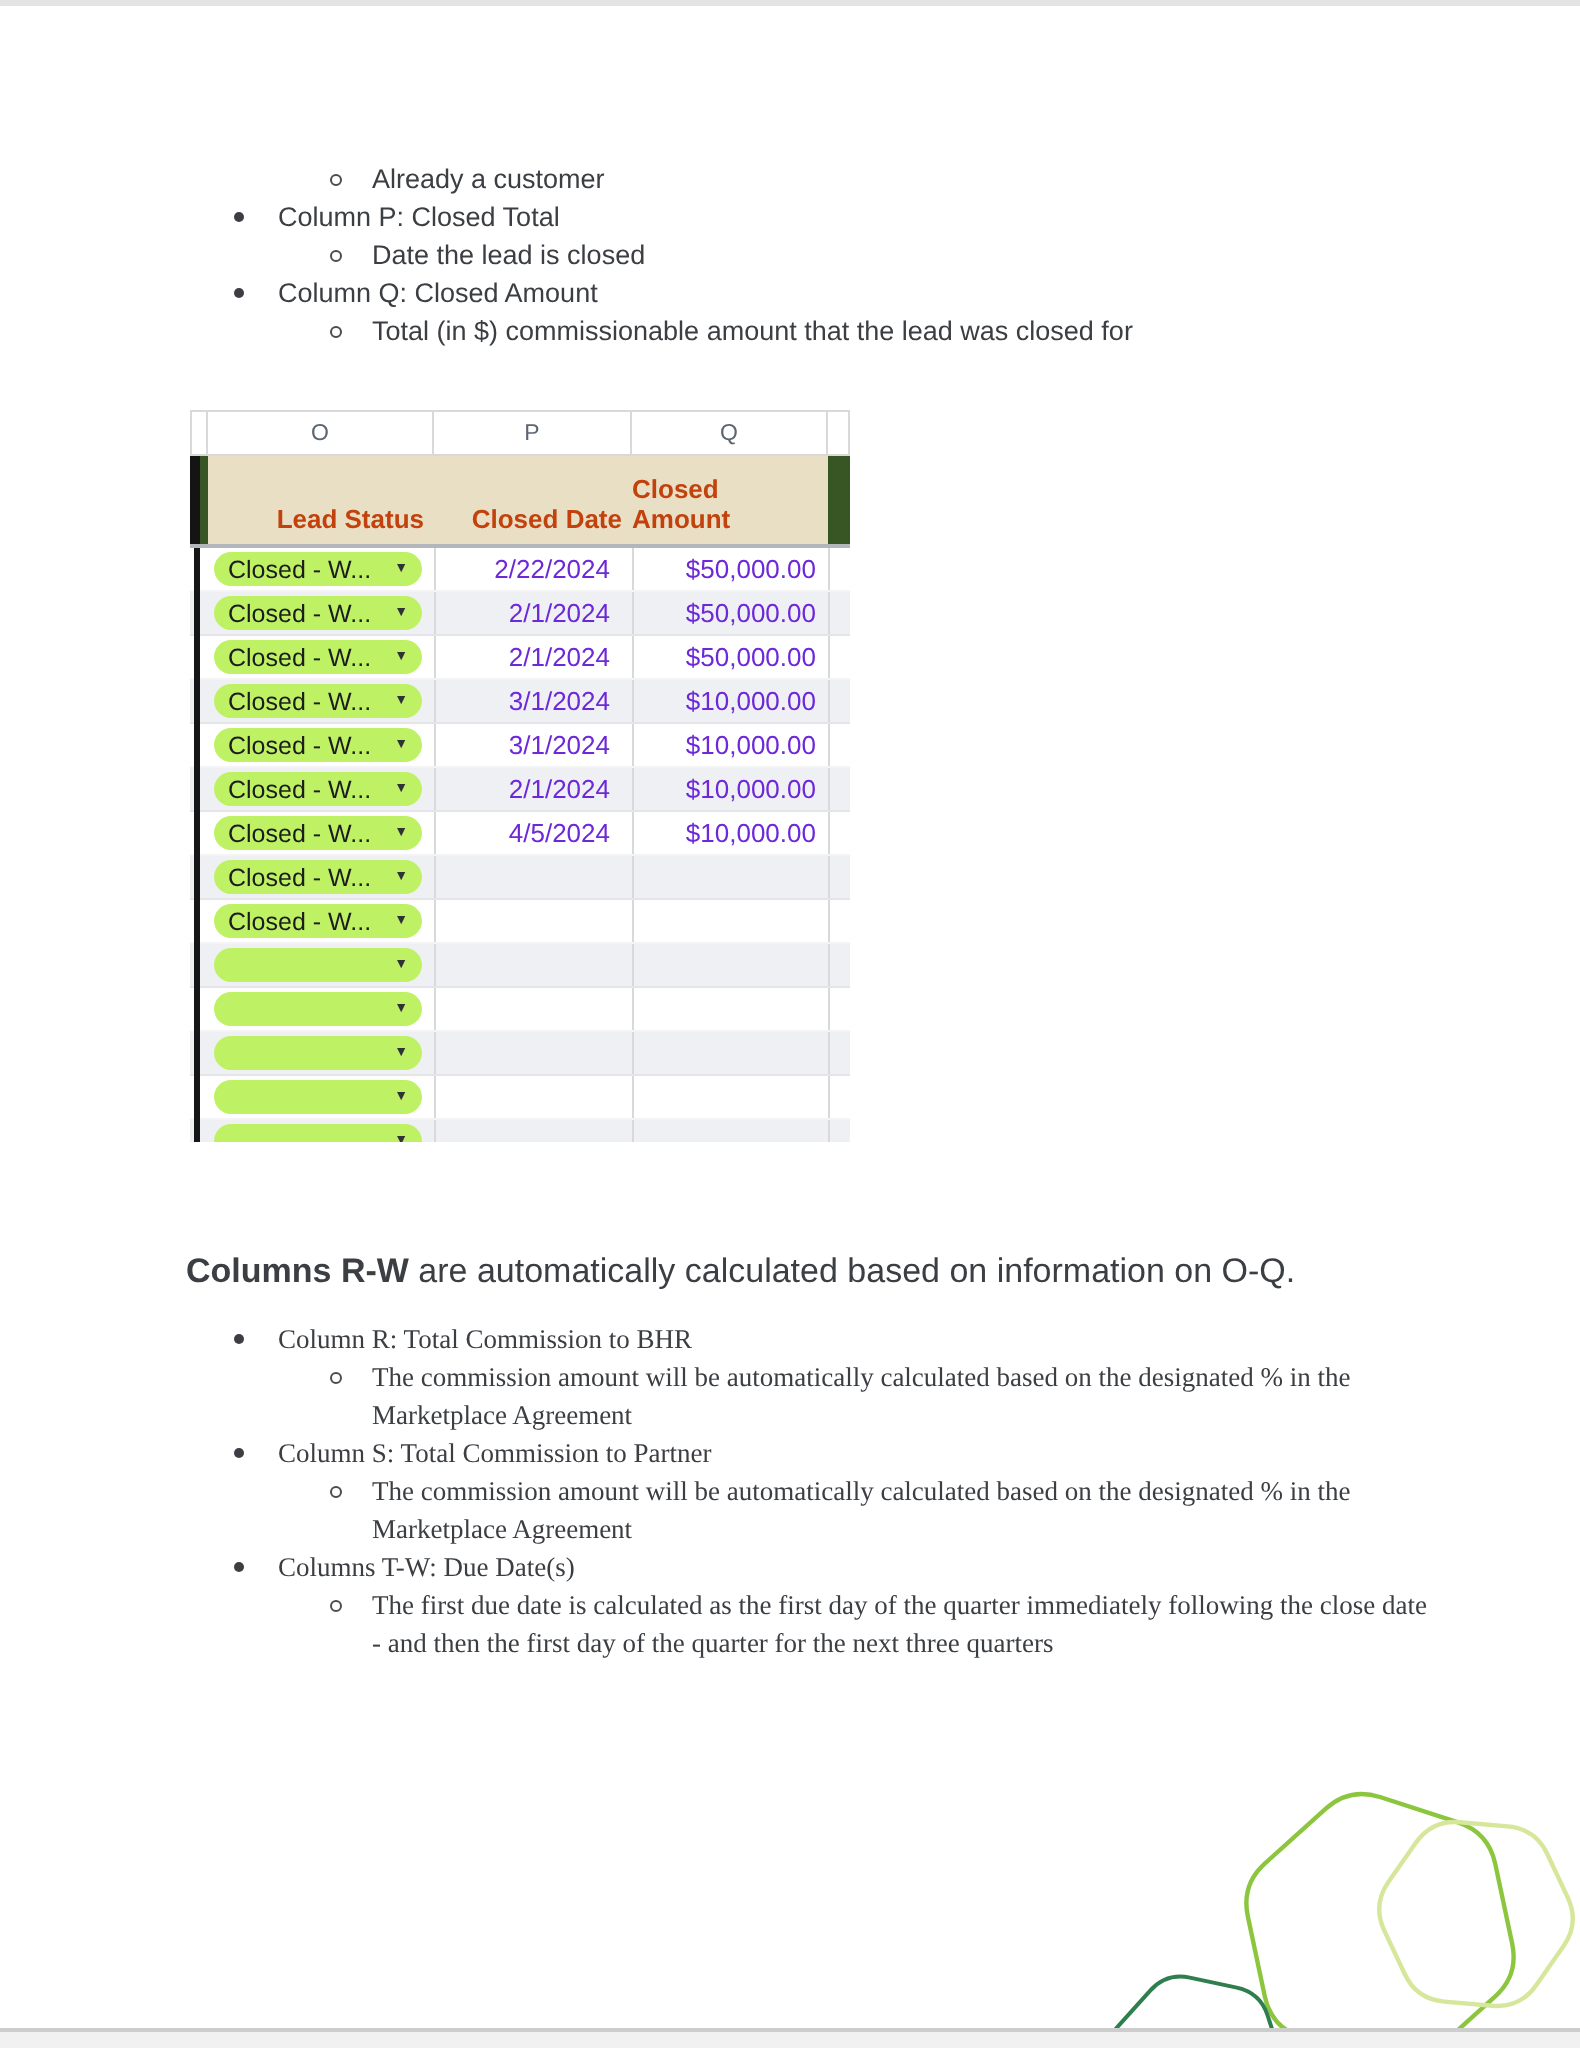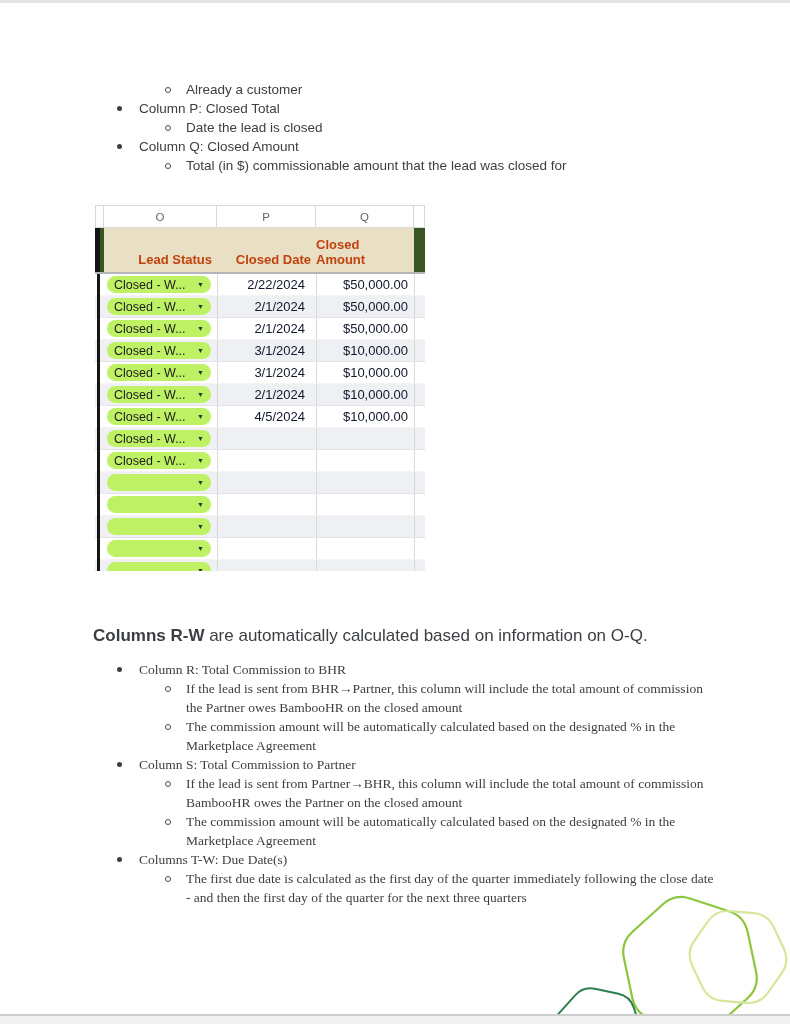--- a/index.html
+++ b/index.html
@@ -35,21 +35,21 @@
   .letters-row .lc:first-child{border-left:1px solid #d9d9d9;}
   .header-row{display:flex;height:44px;}
   .hcell{background:#e9dfc5;color:#c2410c;font-weight:bold;font-size:13px;
     display:flex;align-items:flex-end;justify-content:flex-end;padding:0 5px 5px 0;}
   .hcell-left{background:#375623;border-left:5px solid #141414;}
   .hcell-right{background:#375623;}
   .hsep{height:2px;background:#b3b6ba;}
   .trow{display:flex;height:22px;border-bottom:1px solid rgba(0,0,0,0.045);}
   .trow.alt{background:#eef0f4;}
   .trow .c{height:100%;}
-  .c.cp,.c.cq{font-size:13px;color:#0f172a;display:flex;align-items:center;justify-content:flex-end;border-left:1px solid #d9d9d9;}
+  .c.cp,.c.cq{font-size:13px;color:#6d28d9;display:flex;align-items:center;justify-content:flex-end;border-left:1px solid #d9d9d9;}
   .c.cp{padding-right:11px;}
   .c.cq{padding-right:6px;}
   .c.cr{border-left:1px solid #d9d9d9;}
   .c.co{display:flex;align-items:center;}
   .pill{margin-left:3px;width:104px;height:17px;border-radius:9px;background:#bef264;
     display:flex;align-items:center;justify-content:space-between;padding:0 7px;
     font-size:12.5px;color:#1c1c1c;white-space:nowrap;overflow:hidden;}
   .pill .arr{font-size:7px;color:#2f3237;flex:0 0 auto;margin-left:4px;}
   .col-strip{position:absolute;left:2px;top:69px;width:3px;height:297px;background:#161616;}
 
@@ -280,33 +280,25 @@
   <span class="b">Columns R-W</span><span> are automatically calculated based on information on O-Q.</span>
 </div>
 
 <div id="detail-list" class="doc-list">
     <div class="li lvl1">
       <span class="marker"></span>
       <span class="txt">Column R: Total Commission to BHR</span>
     </div>
     <div class="li lvl2">
       <span class="marker"></span>
-      <span class="txt">If the lead is sent from BHR→Partner, this column will include the total amount of commission the Partner owes BambooHR on the closed amount</span>
-    </div>
-    <div class="li lvl2">
-      <span class="marker"></span>
       <span class="txt">The commission amount will be automatically calculated based on the designated % in the Marketplace Agreement</span>
     </div>
     <div class="li lvl1">
       <span class="marker"></span>
       <span class="txt">Column S: Total Commission to Partner</span>
-    </div>
-    <div class="li lvl2">
-      <span class="marker"></span>
-      <span class="txt">If the lead is sent from Partner→BHR, this column will include the total amount of commission BambooHR owes the Partner on the closed amount</span>
     </div>
     <div class="li lvl2">
       <span class="marker"></span>
       <span class="txt">The commission amount will be automatically calculated based on the designated % in the Marketplace Agreement</span>
     </div>
     <div class="li lvl1">
       <span class="marker"></span>
       <span class="txt">Columns T-W: Due Date(s)</span>
     </div>
     <div class="li lvl2">

